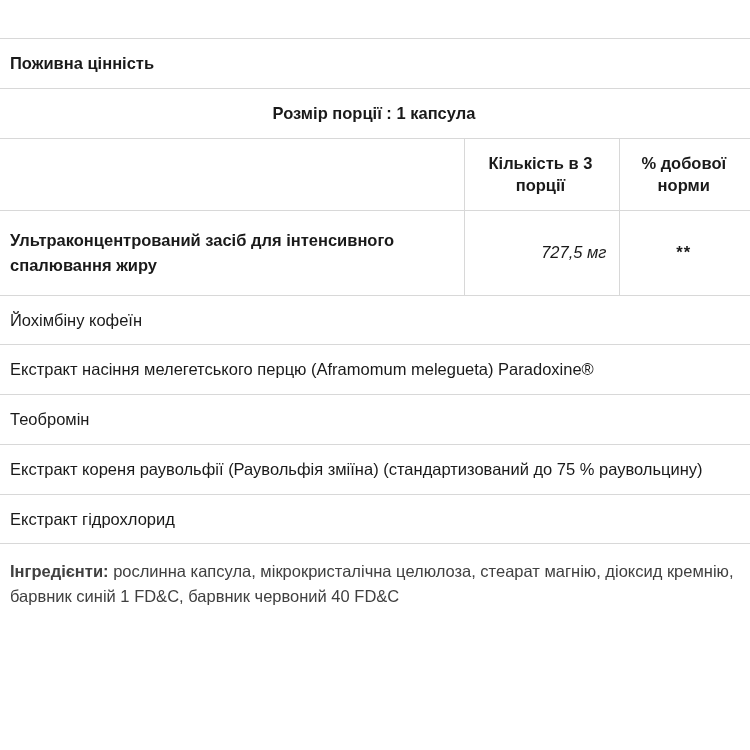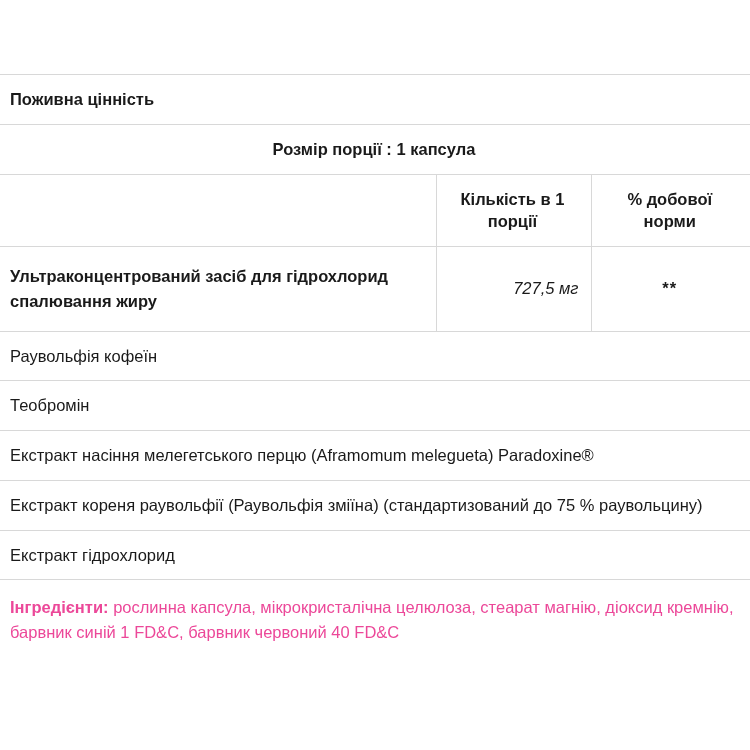--- a/index.html
+++ b/index.html
@@ -14,21 +14,20 @@
     color: #1a1a1a;
     -webkit-font-smoothing: antialiased;
   }
 
   .panel {
     position: absolute;
     left: 0;
     top: 38px;
     width: 750px;
     box-sizing: border-box;
-    margin-top: 36px;
   }
 
   table.nutrition {
     width: 750px;
     border-collapse: collapse;
     table-layout: fixed;
   }
 
   table.nutrition td {
     border-top: 1px solid #d8d8d8;
@@ -52,21 +51,21 @@
     font-weight: bold;
     text-align: center;
   }
 
   .col-amount {
     width: 155px;
     border-left: 1px solid #d8d8d8;
     text-align: center;
   }
   .col-dv {
-    width: 159px;
+    width: 131px;
     border-left: 1px solid #d8d8d8;
     text-align: center;
   }
 
   .row-head td {
     font-weight: bold;
     text-align: center;
     padding-top: 14px;
     padding-bottom: 14px;
   }
@@ -98,21 +97,21 @@
 
   .footnote td {
     padding-top: 14px;
     padding-bottom: 14px;
   }
 
   .ingredients-block {
     padding: 15px 10px 0 10px;
     font-size: 16.5px;
     line-height: 1.5;
-    color: #ec4899;
+    color: #404040;
   }
   .ingredients-block .lbl {
     font-weight: bold;
   }
 </style>
 </head>
 <body>
 
 <div class="panel">
 
@@ -124,37 +123,37 @@
     </colgroup>
     <tbody>
       <tr class="row-title">
         <td colspan="3">Поживна цінність</td>
       </tr>
       <tr class="row-serving">
         <td colspan="3">Розмір порції : 1 капсула</td>
       </tr>
       <tr class="row-head">
         <td class="blank"></td>
-        <td class="col-amount">Кількість в 1 порції</td>
+        <td class="col-amount">Кількість в 3 порції</td>
         <td class="col-dv">% добової норми</td>
       </tr>
       <tr class="row-blend">
-        <td class="name">Ультраконцентрований засіб для гідрохлорид   спалювання жиру</td>
+        <td class="name">Ультраконцентрований засіб для інтенсивного   спалювання жиру</td>
         <td class="col-amount amount">727,5 мг</td>
         <td class="col-dv dv">**</td>
       </tr>
 
       <tr class="ingredient">
-        <td colspan="3">Раувольфія кофеїн</td>
+        <td colspan="3">Йохімбіну кофеїн</td>
+      </tr>
+      <tr class="ingredient">
+        <td colspan="3">Екстракт насіння мелегетського перцю (Aframomum melegueta) Paradoxine®</td>
       </tr>
       <tr class="ingredient">
         <td colspan="3">Теобромін</td>
-      </tr>
-      <tr class="ingredient">
-        <td colspan="3">Екстракт насіння мелегетського перцю (Aframomum melegueta) Paradoxine®</td>
       </tr>
       <tr class="ingredient">
         <td colspan="3">Екстракт кореня раувольфії (Раувольфія зміїна) (стандартизований до 75 % раувольцину)</td>
       </tr>
       <tr class="ingredient">
         <td colspan="3">Екстракт гідрохлорид</td>
       </tr>
 
     </tbody>
   </table>

